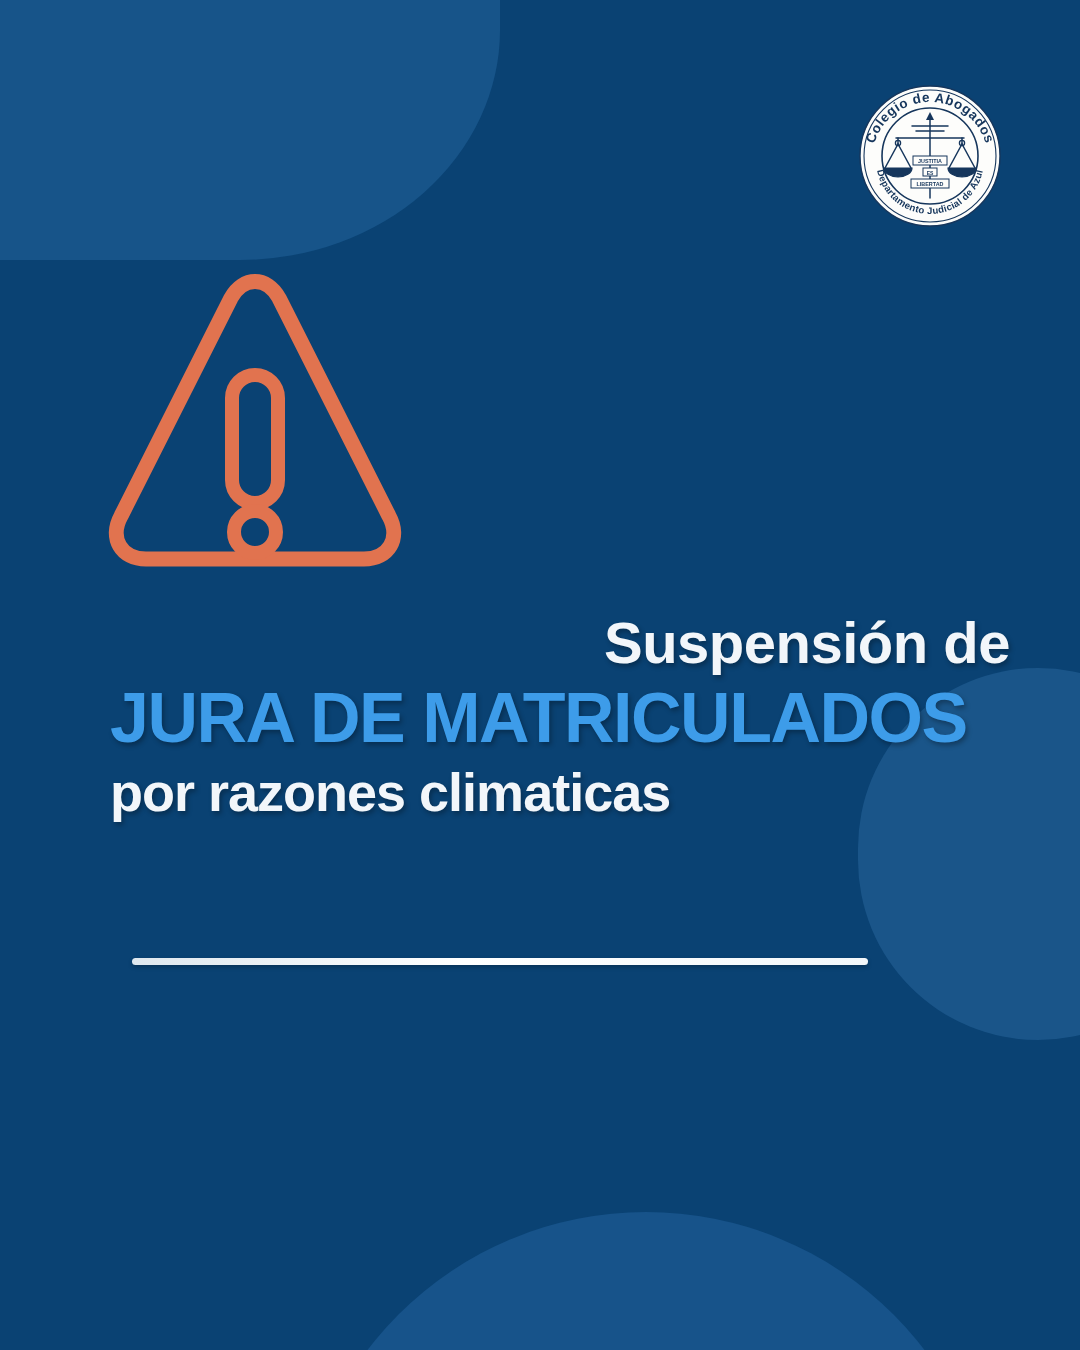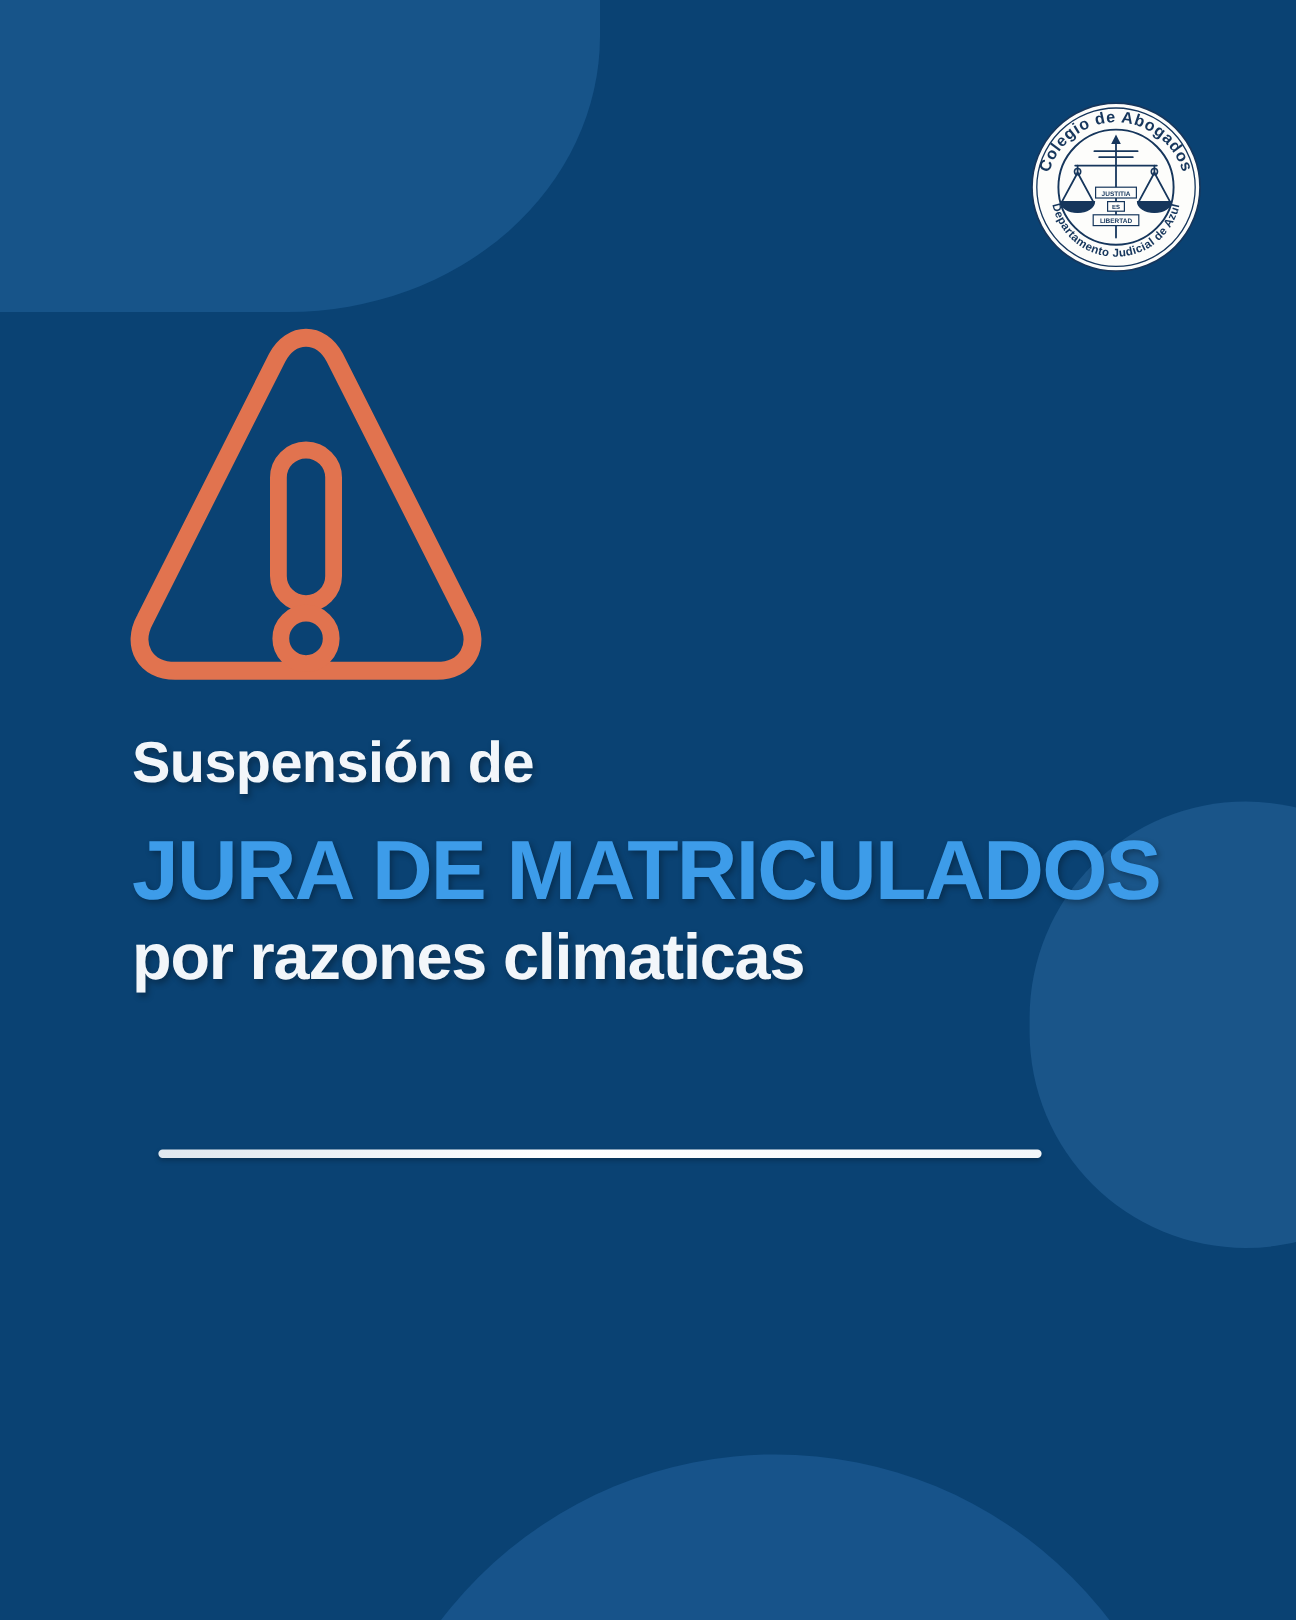--- a/index.html
+++ b/index.html
@@ -68,28 +68,29 @@
     width:900px;
   }
   .line {
     font-weight:bold;
     letter-spacing:-0.5px;
     line-height:1.06;
     white-space:nowrap;
     text-shadow:2px 3px 5px rgba(0,0,0,0.30);
   }
   .line-1 {
-    font-size:48px;
+    font-size:58px;
     color:#f2f6fa;
+    text-align:right;
   }
   .line-2 {
     font-size:70px;
     color:#3d9ce9;
     letter-spacing:-1.5px;
-    margin-top:25px;
+    margin-top:8px;
   }
   .line-3 {
     font-size:54px;
     color:#f2f6fa;
     letter-spacing:-1px;
     margin-top:8px;
   }
 
   
   .divider {

